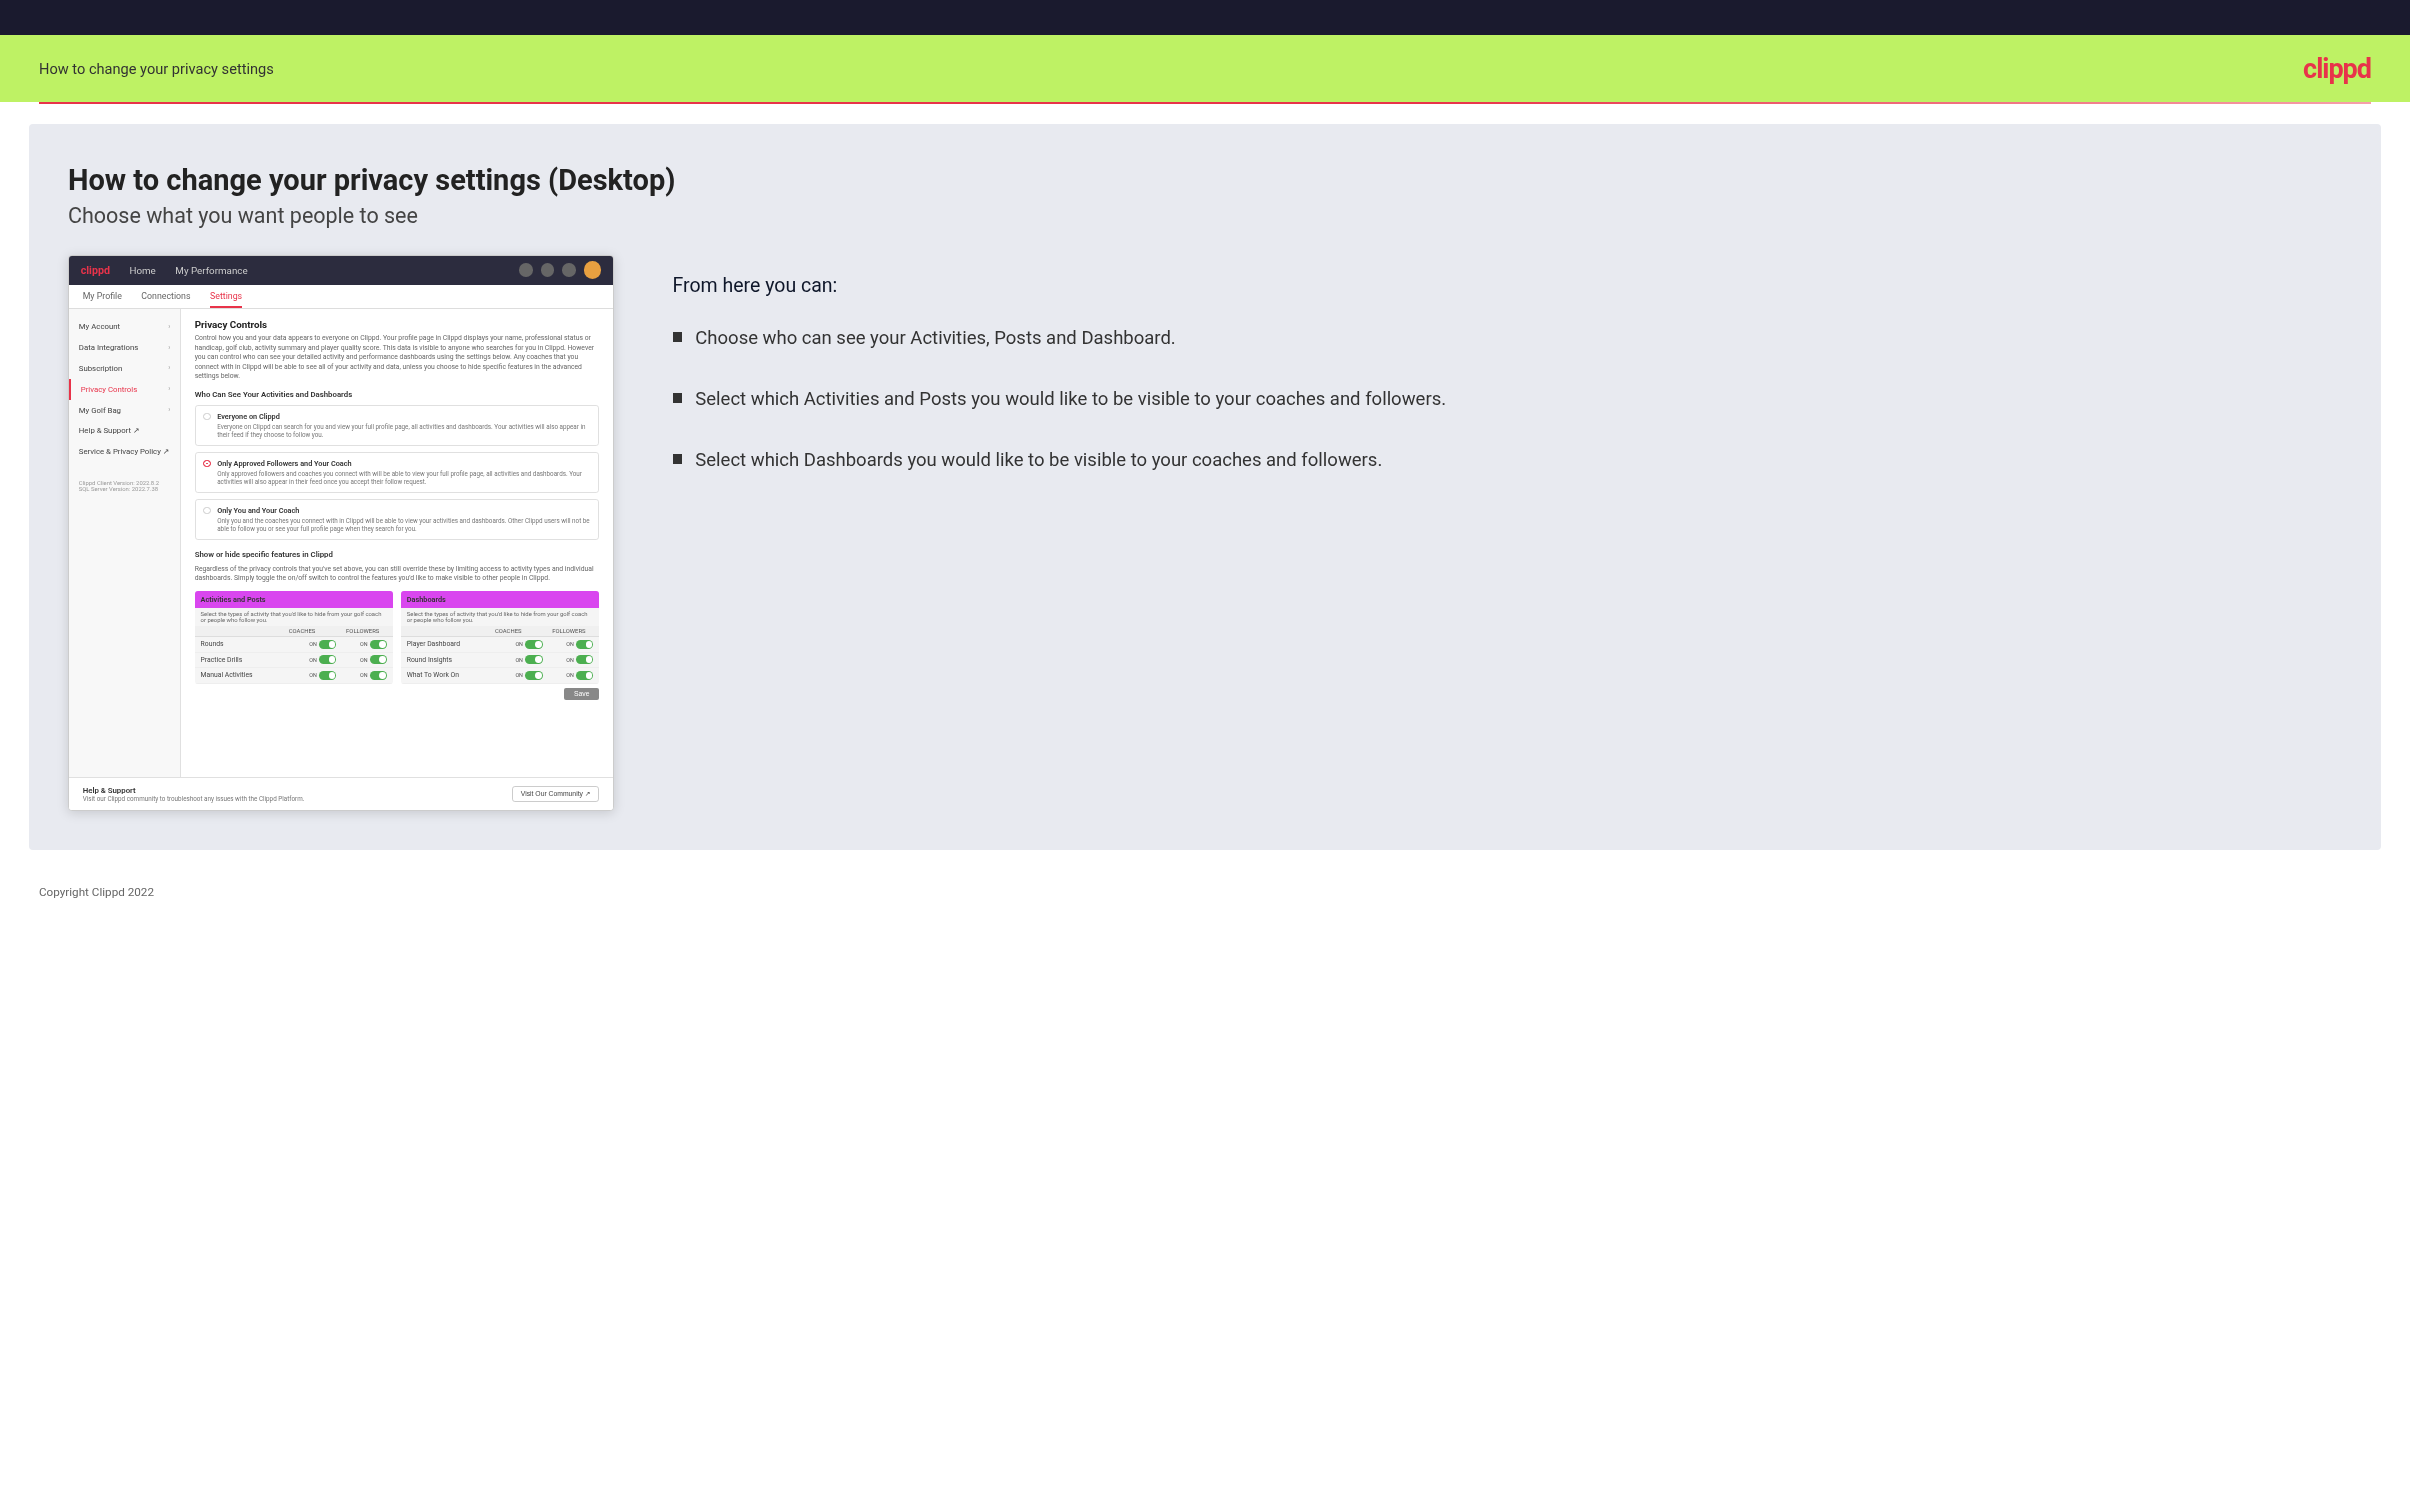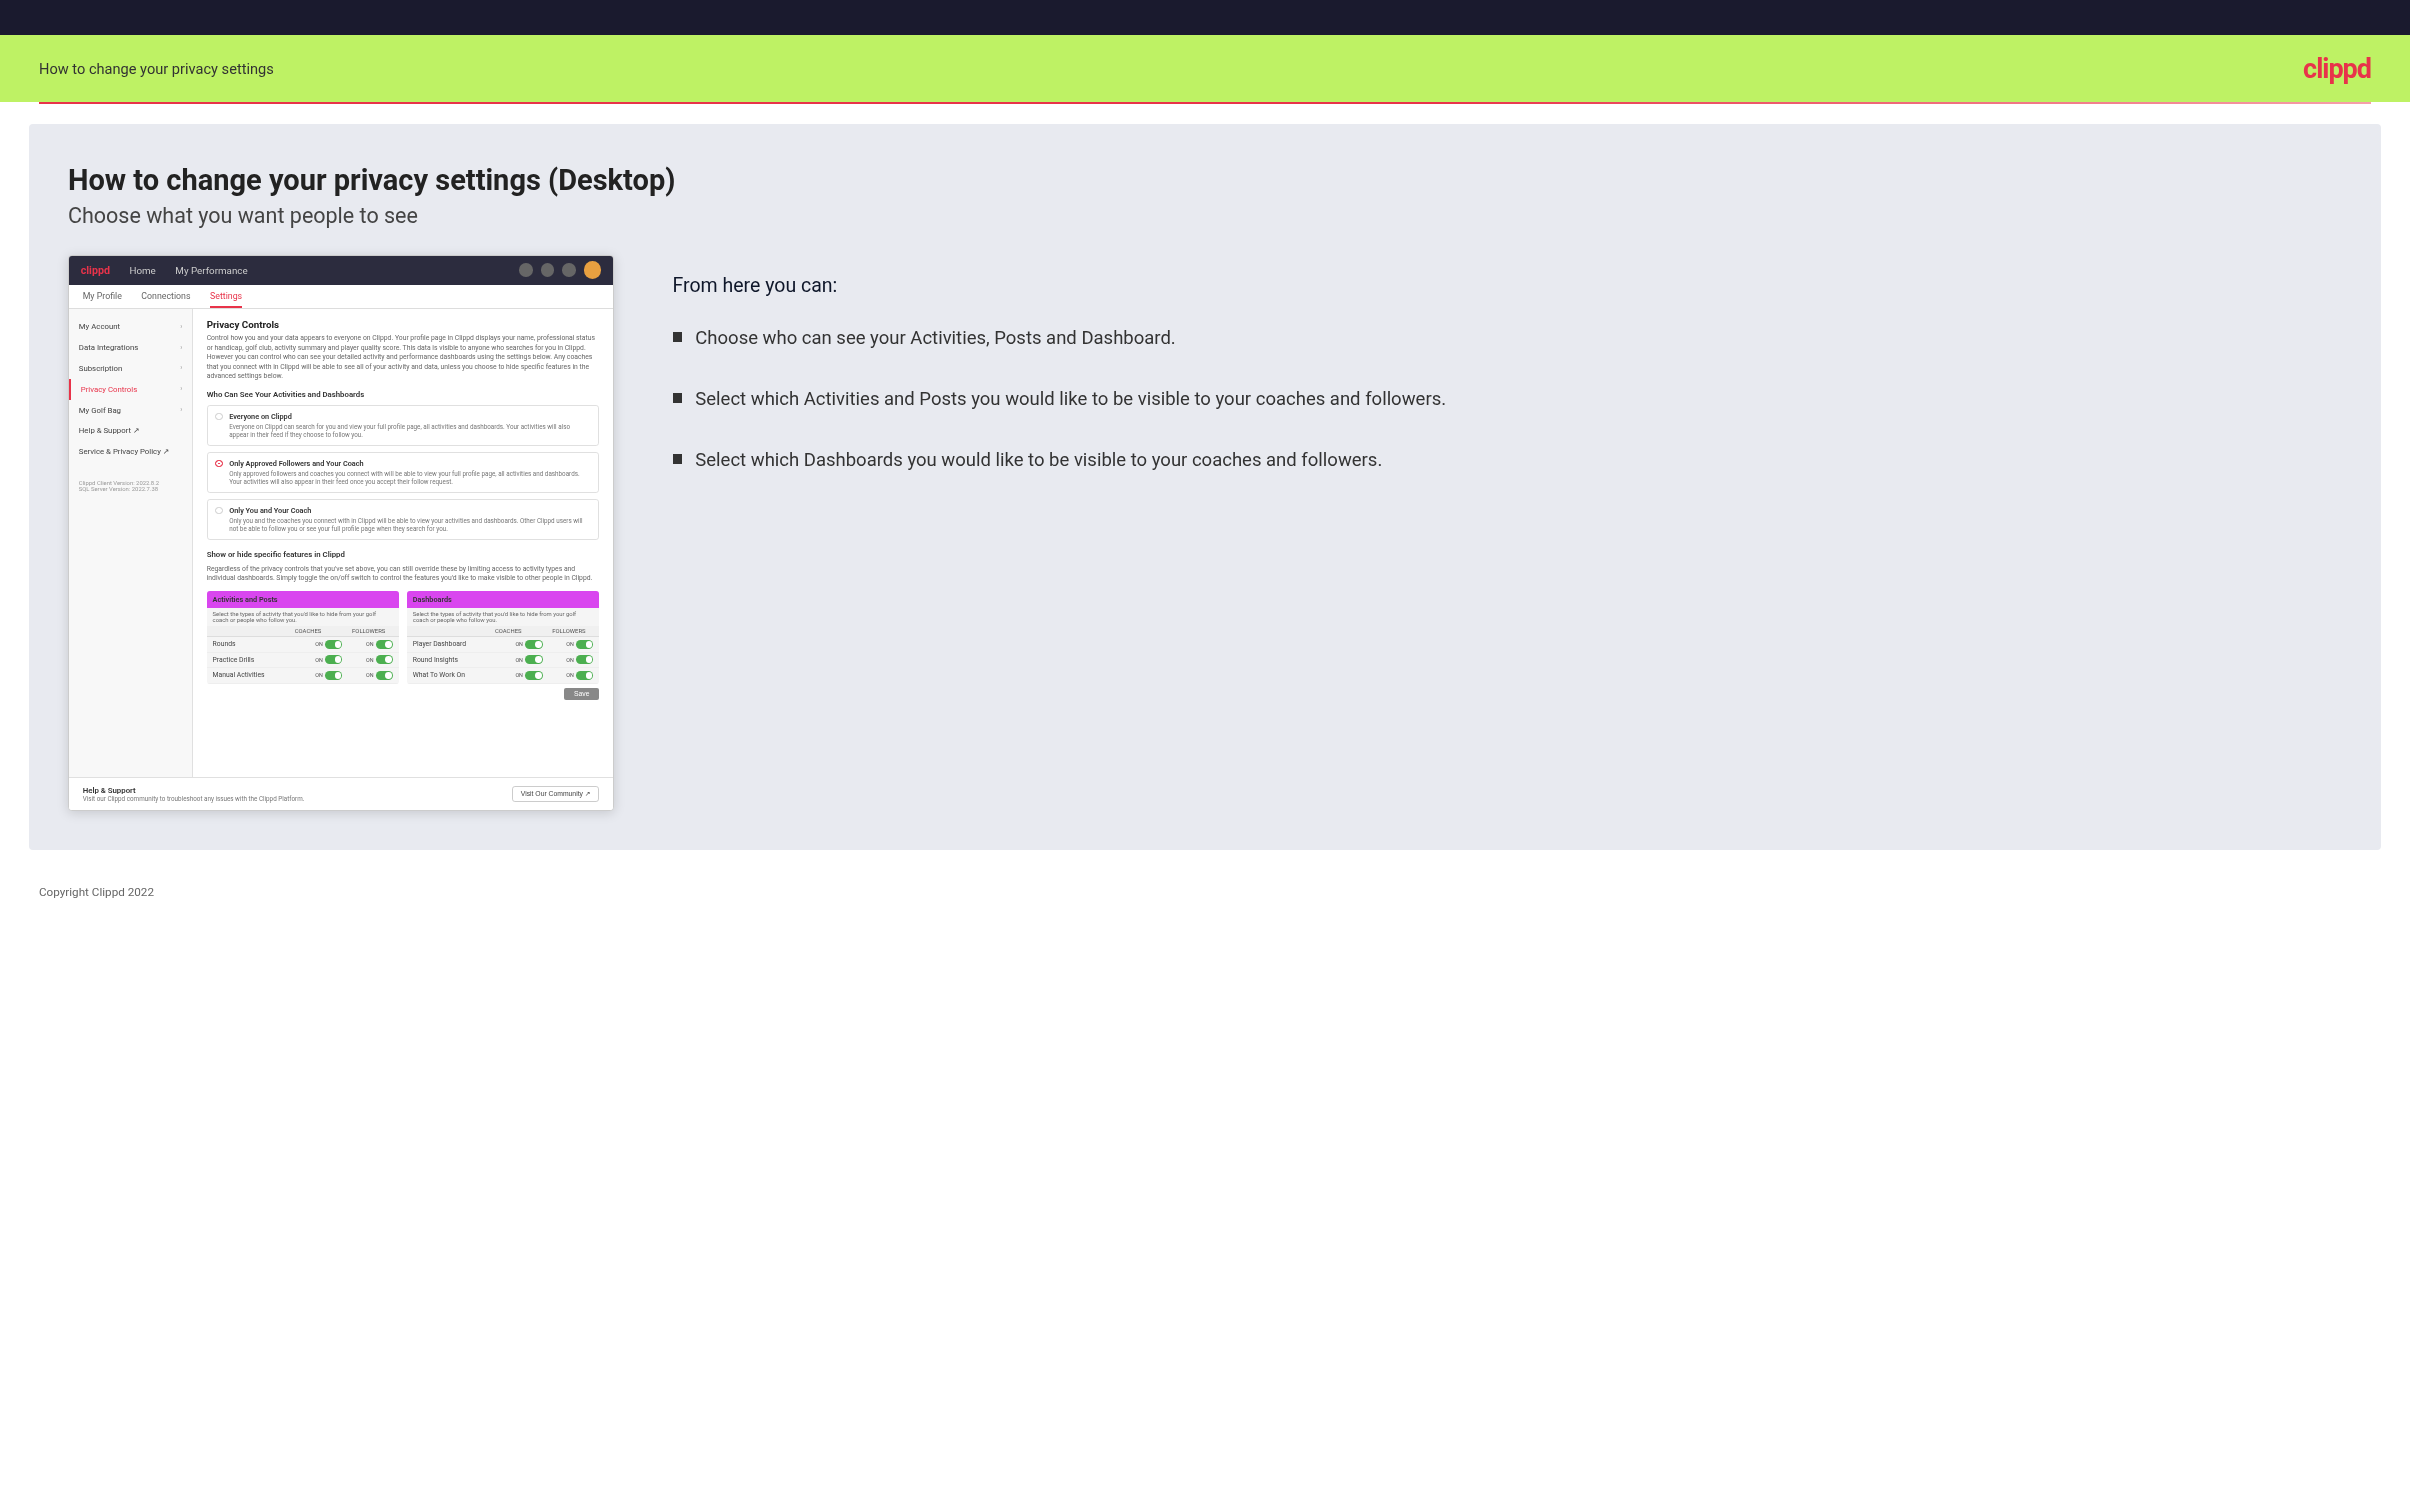--- a/index.html
+++ b/index.html
@@ -137,21 +137,21 @@
     }
 
     
     .mock-settings {
       display: flex;
       min-height: 468px;
     }
 
     
     .mock-sidebar {
-      width: 124px;
+      width: 112px;
       background: #f8f8f8;
       border-right: 1px solid #e0e0e0;
       padding: 7.8px 0;
       flex-shrink: 0;
     }
     .mock-sidebar-item {
       padding: 5.9px 9.8px;
       font-size: 7.8px;
       color: #444;
       display: flex;

